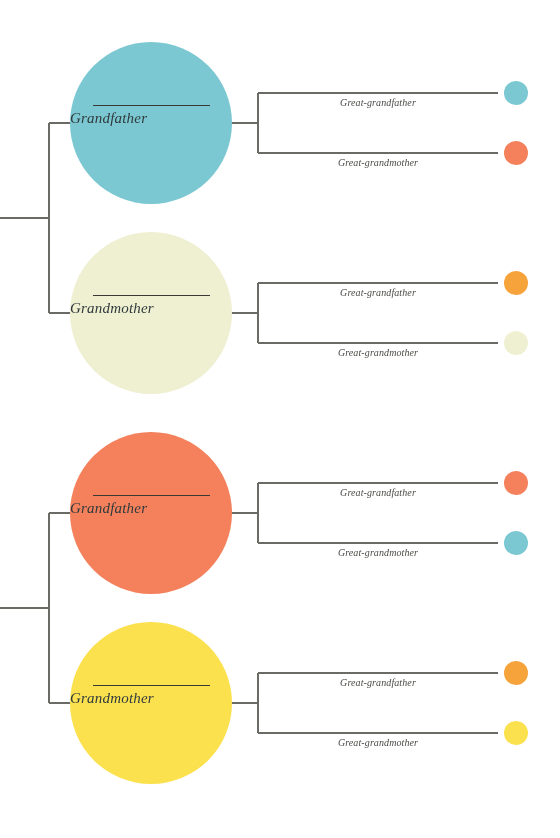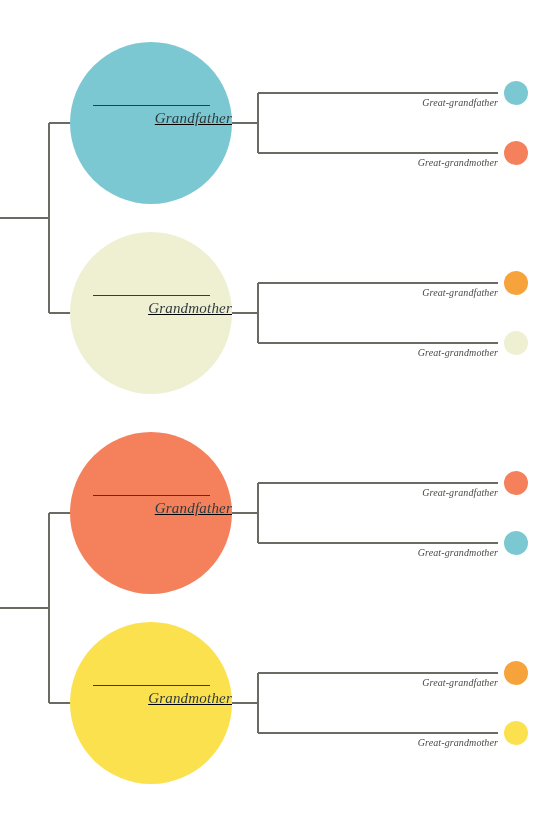--- a/index.html
+++ b/index.html
@@ -36,22 +36,21 @@
   .person-node {
     position: absolute;
     border-radius: 50%;
     box-sizing: border-box;
   }
 
   .person-label-wrap {
     position: absolute;
     left: 0;
     right: 0;
-    text-align: right;
-    text-decoration: underline;
+    text-align: left;
   }
 
   .person-rule {
     height: 1px;
     background: #3a3a34;
     margin: 0 auto 4px auto;
   }
 
   .person-label {
     font-family: "Liberation Serif", "DejaVu Serif", serif;
@@ -63,21 +62,21 @@
   }
 
   
   .anc-label {
     position: absolute;
     font-family: "Liberation Serif", "DejaVu Serif", serif;
     font-style: italic;
     font-size: 10px;
     color: #4a4a46;
     white-space: nowrap;
-    text-align: right;
+    text-align: center;
     letter-spacing: 0.1px;
   }
 
   
   .anc-dot {
     position: absolute;
     border-radius: 50%;
   }
 </style>
 </head>

